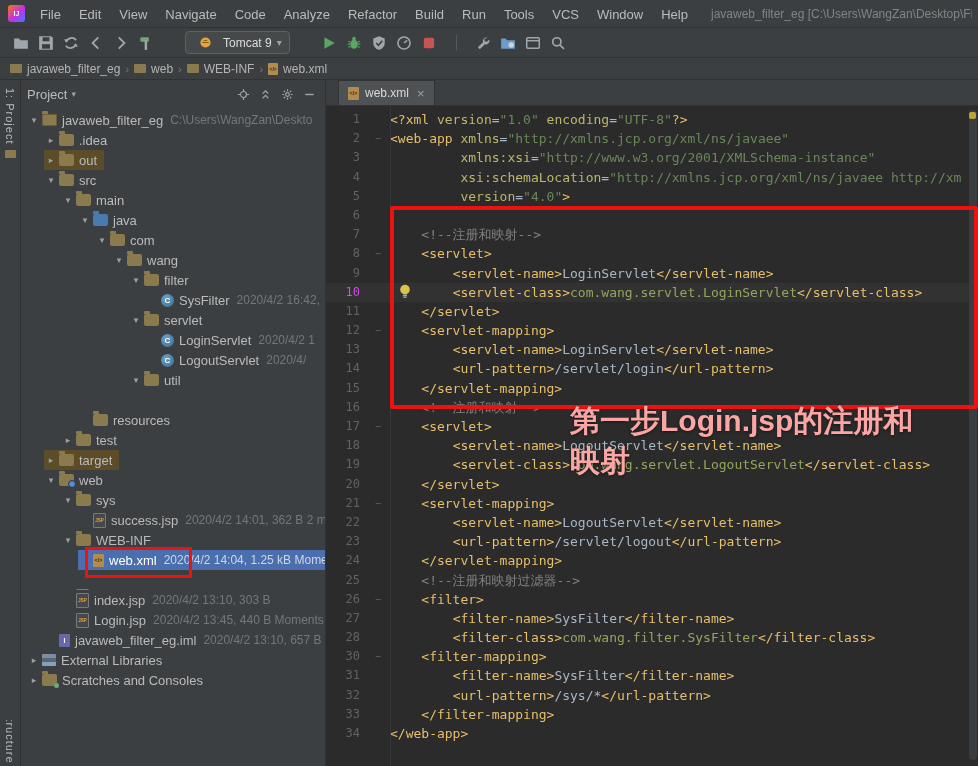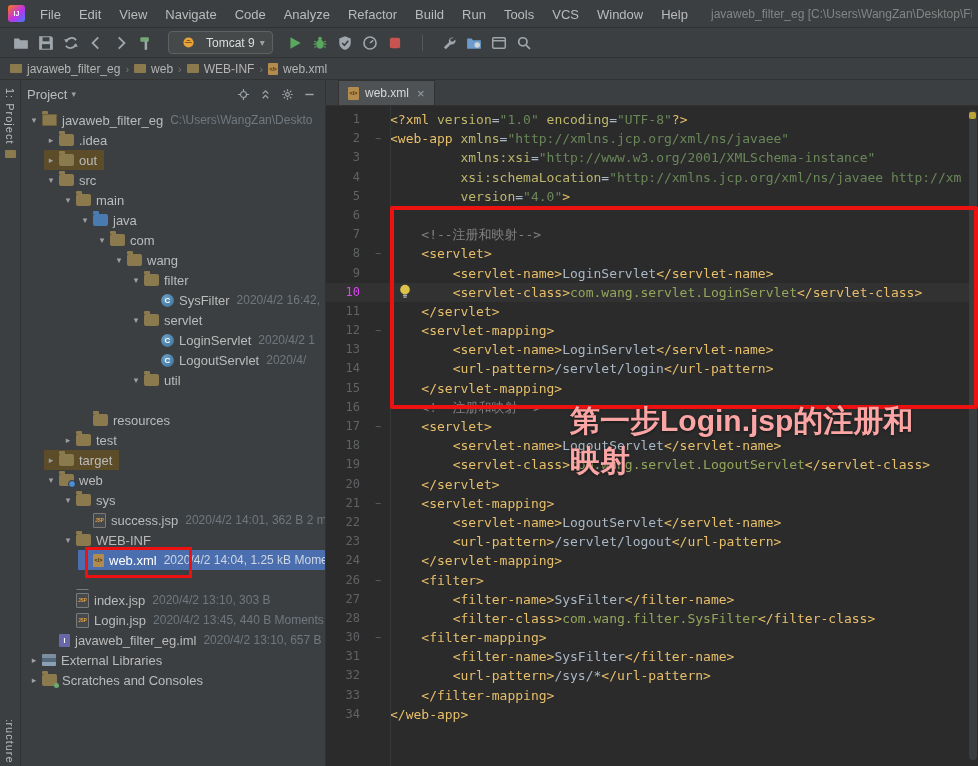--- a/index.html
+++ b/index.html
@@ -16,21 +16,21 @@
   #win-title{flex:1;margin-left:14px;font-size:12px;color:#848484;white-space:nowrap;overflow:hidden;}
 
   
   #toolbar{height:30px;box-sizing:border-box;display:flex;align-items:center;padding:0 8px;
            border-bottom:1px solid #323232;background:#3c3f41;}
   .tb-group{display:flex;align-items:center;}
   .tb-icon{width:25px;height:22px;display:inline-flex;align-items:center;justify-content:center;flex:none;}
   .tb-icon svg{width:16px;height:16px;}
   .tb-icon.sm svg{width:13px;height:13px;}
   #run-combo{display:flex;align-items:center;gap:5px;background:#45494a;border:1px solid #5e6162;
-             border-radius:4px;height:21px;padding:0 7px;margin:0 10px;font-size:12px;color:#dddddd;}
+             border-radius:4px;height:21px;padding:0 7px;margin:0 27px;font-size:12px;color:#dddddd;}
   .combo-caret{color:#9da0a3;font-size:10px;}
   .tb-sep{width:1px;height:16px;background:#545859;margin:0 14px;}
 
   
   #navbar{height:22px;box-sizing:border-box;display:flex;align-items:center;padding:0 10px;
           font-size:12px;color:#b4b4b4;border-bottom:1px solid #323232;background:#3c3f41;}
   .crumb{display:flex;align-items:center;gap:5px;}
   .crumb-sep{color:#777;margin:0 5px;font-size:11px;}
   .bc-icon{display:inline-block;flex:none;}
   .bc-folder{width:12px;height:9px;background:#8a7a4e;border-radius:1px;}
@@ -654,20 +654,25 @@
               <span class="ln">23</span>
               <span class="fold"></span>
               <span class="ct"><span class="tk-ws">        </span><span class="tk-tag">&lt;url-pattern&gt;</span><span class="tk-txt">/servlet/logout</span><span class="tk-tag">&lt;/url-pattern&gt;</span></span>
             </div>
             <div class="code-line">
               <span class="ln">24</span>
               <span class="fold"></span>
               <span class="ct"><span class="tk-ws">    </span><span class="tk-tag">&lt;/servlet-mapping&gt;</span></span>
             </div>
             <div class="code-line">
+              <span class="ln">25</span>
+              <span class="fold"></span>
+              <span class="ct"><span class="tk-ws">    </span><span class="tk-com">&lt;!--注册和映射过滤器--&gt;</span></span>
+            </div>
+            <div class="code-line">
               <span class="ln">26</span>
               <span class="fold">−</span>
               <span class="ct"><span class="tk-ws">    </span><span class="tk-tag">&lt;filter&gt;</span></span>
             </div>
             <div class="code-line">
               <span class="ln">27</span>
               <span class="fold"></span>
               <span class="ct"><span class="tk-ws">        </span><span class="tk-tag">&lt;filter-name&gt;</span><span class="tk-txt">SysFilter</span><span class="tk-tag">&lt;/filter-name&gt;</span></span>
             </div>
             <div class="code-line">

